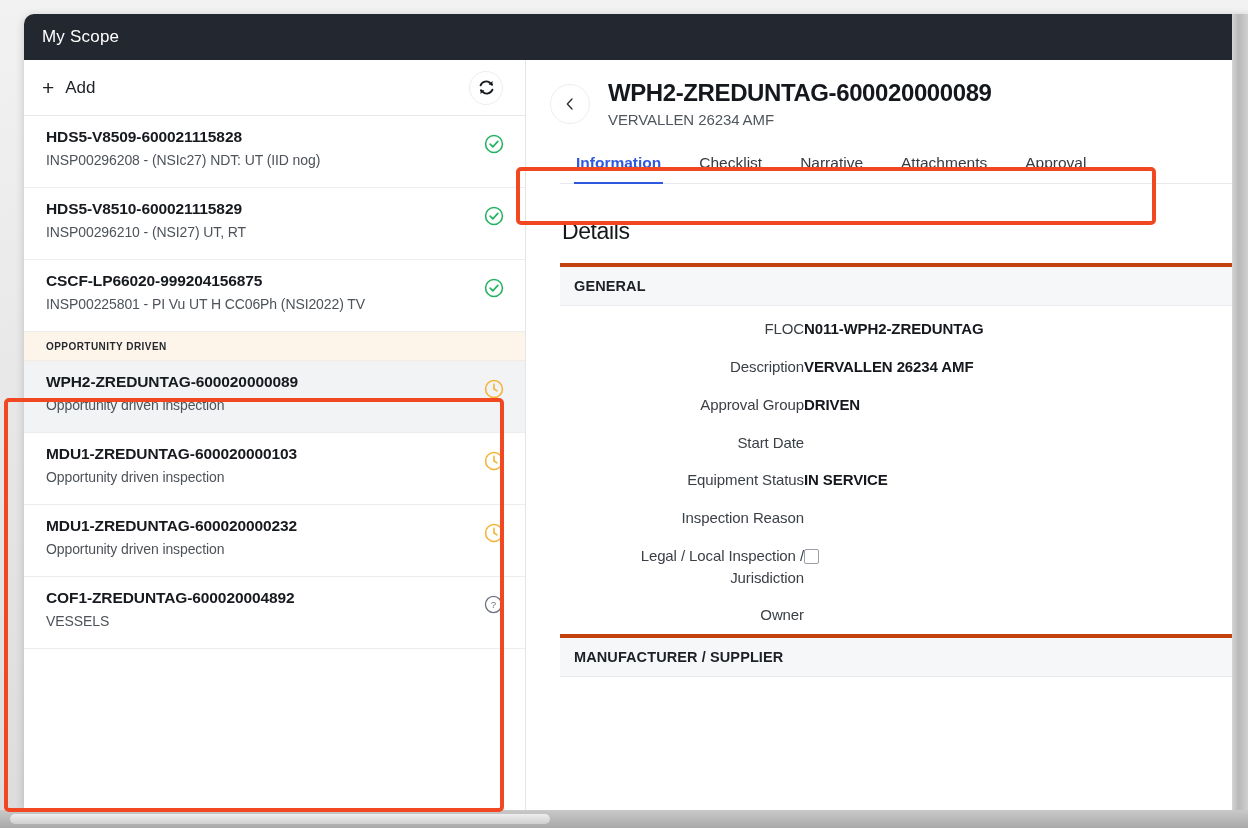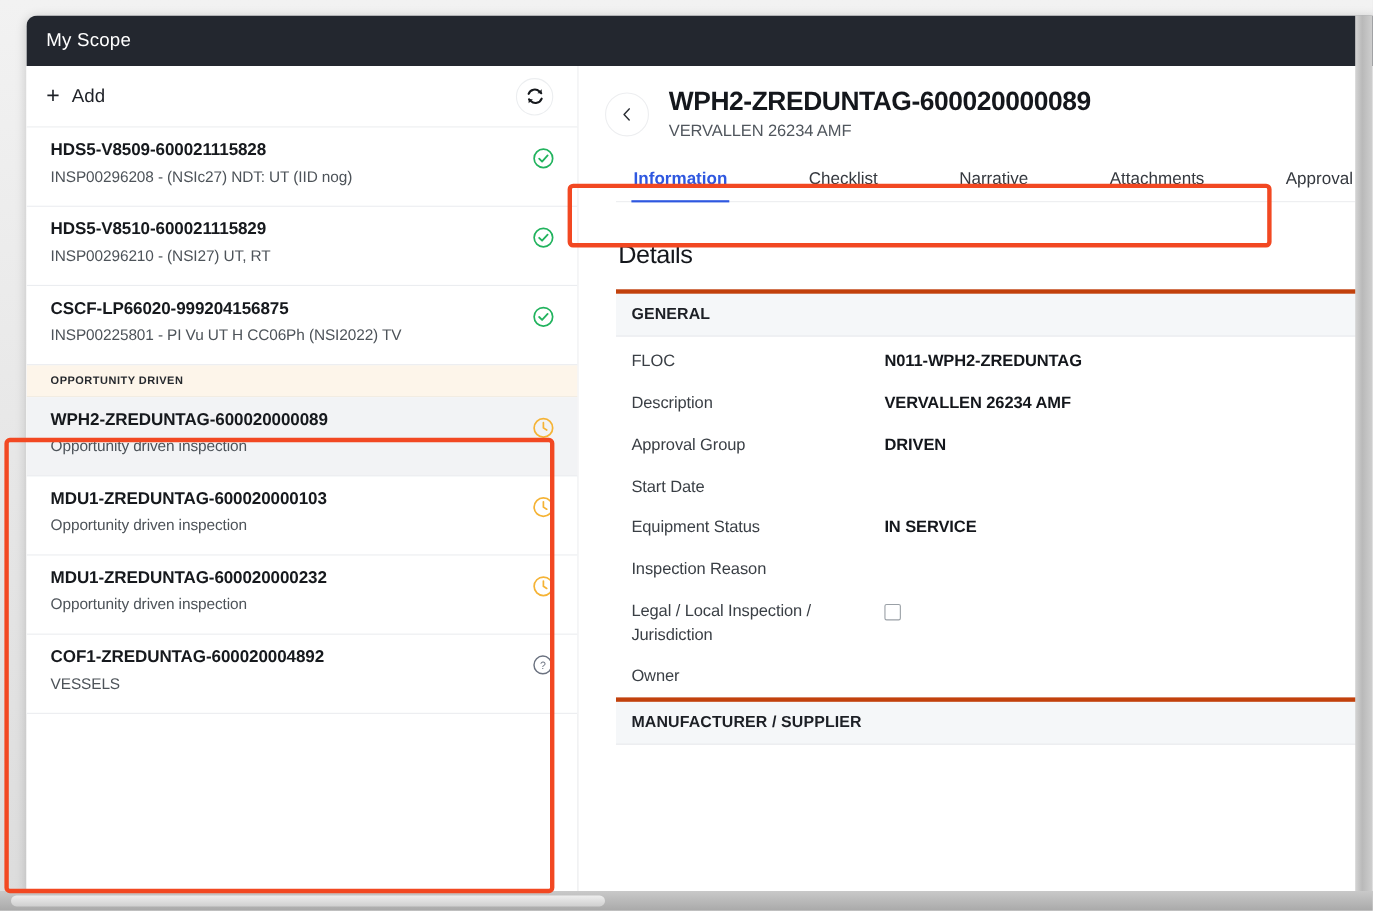--- a/index.html
+++ b/index.html
@@ -124,21 +124,20 @@
     font-size: 24px; font-weight: 700; color: #14171c;
     letter-spacing: -.4px; line-height: 1.1;
   }
   .head-sub { font-size: 15px; color: #50565d; margin-top: 5px; letter-spacing: -.1px; }
 
   .tabs {
     display: flex; align-items: flex-end; gap: 34px;
     margin: 20px 0 0 10px;
     border-bottom: 1px solid #e7e9ec;
     padding-left: 14px;
-    justify-content: space-between;
   }
   .tab {
     font-size: 15.5px; color: #35393f;
     padding: 6px 2px 11px 2px;
     position: relative;
   }
   .tab.active { color: #2f58e0; font-weight: 700; }
   .tab.active::after {
     content: ""; position: absolute; left: 0; right: 0; bottom: -1px;
     height: 2.5px; background: #2f58e0;
@@ -158,20 +157,21 @@
     border-bottom: 1px solid #e8eaed;
     padding: 11px 0 11px 14px;
     font-size: 14.5px; font-weight: 700; color: #1d2026;
     letter-spacing: .1px;
   }
   .fields { padding: 4px 0 0 14px; }
   .field {
     display: flex; align-items: flex-start;
     padding: 8px 0 8px 0;
     min-height: 36px;
+    text-align: right;
   }
   .f-label {
     width: 230px; flex: 0 0 230px;
     font-size: 15px; color: #3a3f45; letter-spacing: -.1px;
     line-height: 1.45;
   }
   .f-value {
     font-size: 15px; font-weight: 700; color: #14171c;
     letter-spacing: -.1px; line-height: 1.45;
   }

